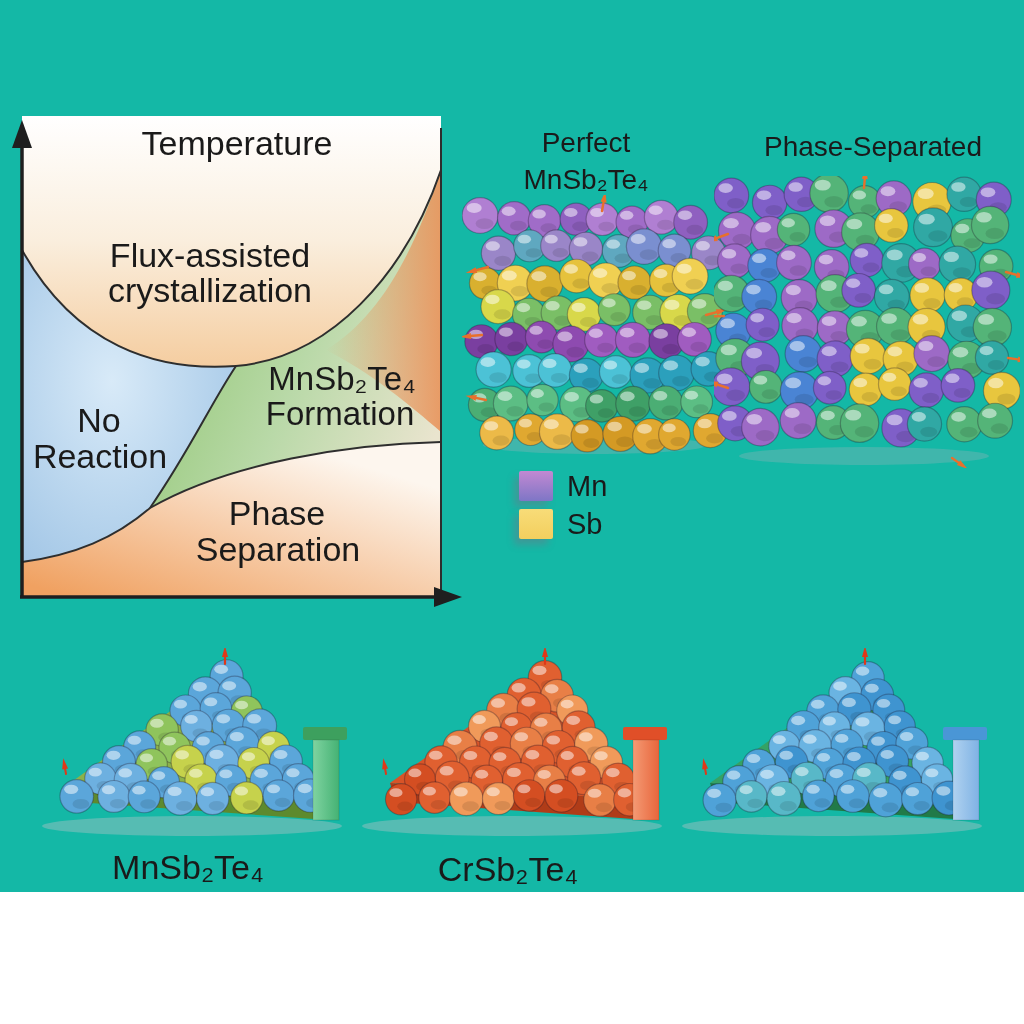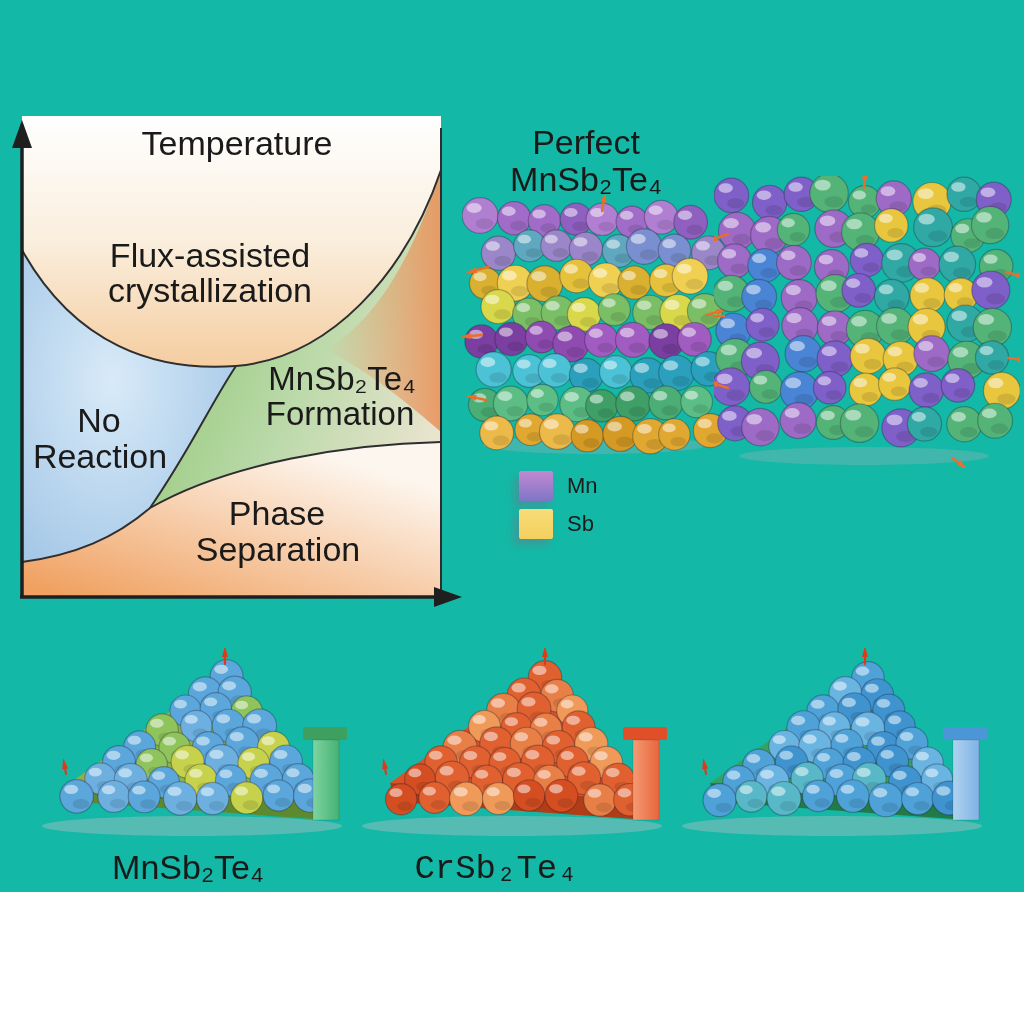--- a/index.html
+++ b/index.html
@@ -2,25 +2,25 @@
 <html><head>
 <meta charset="utf-8">
 <style>
   html,body{margin:0;padding:0;background:#ffffff;}
   #figure{
     position:relative;width:1024px;height:892px;background:#14b8a6;overflow:hidden;
     font-family:"Liberation Sans","DejaVu Sans",sans-serif;color:#1a1a1a;
   }
   .abs{position:absolute;}
   svg text{font-family:"Liberation Sans","DejaVu Sans",sans-serif;}
-  .panel-title{position:absolute;text-align:center;font-size:34px;line-height:37px;color:#1a1a1a;}
+  .panel-title{position:absolute;text-align:center;font-size:28px;line-height:37px;color:#1a1a1a;}
   .legend{position:absolute;display:flex;flex-direction:column;gap:6px;}
   .legend-row{display:flex;align-items:center;gap:14px;height:32px;}
   .legend-swatch{width:34px;height:30px;border-radius:2px;box-shadow:-5px 6px 7px rgba(110,118,135,.45);}
-  .legend-label{font-size:22px;color:#1a1a1a;white-space:nowrap;}
+  .legend-label{font-size:29px;color:#1a1a1a;white-space:nowrap;}
   .flake-label{position:absolute;width:300px;text-align:center;font-size:34px;color:#1a1a1a;}
 </style>
 </head>
 <body>
 
 <div id="figure">
 
   <svg class="abs" style="left:0;top:100px;" width="512" height="530" viewBox="0 0 512 530">
     <defs>
       <linearGradient id="gFlux" x1="0" y1="0" x2="0" y2="1">
@@ -71,20 +71,21 @@
     <text x="99" y="332" font-size="34" text-anchor="middle" fill="#1a1a1a">No</text>
     <text x="100" y="368" font-size="34" text-anchor="middle" fill="#1a1a1a">Reaction</text>
     <text x="277" y="425" font-size="34" text-anchor="middle" fill="#1a1a1a">Phase</text>
     <text x="278" y="461" font-size="34" text-anchor="middle" fill="#1a1a1a">Separation</text>
   </svg>
 
   <div class="panel-title" style="left:466px;top:124px;width:240px;">
     <div>Perfect</div>
     <div>MnSb₂Te₄</div>
   </div>
+  <div class="panel-title" style="left:740px;top:128px;width:266px;">Phase-Separated</div>
 
   <svg id="crystal-perfect" class="abs" style="left:462px;top:195px;" width="266" height="262" viewBox="0 0 266 262">
       <ellipse cx="133" cy="250" rx="112" ry="9" fill="#aab2bb" opacity="0.3"></ellipse>
       <circle cx="18.09363802522421" cy="20.495666060596704" r="17.942269081948325" fill="#b07fd2" stroke="rgba(30,20,40,0.30)" stroke-width="1.2"></circle>
       <ellipse cx="12.172689228181262" cy="12.959913046178407" rx="7.5357530144182965" ry="5.023835342945532" fill="#ffffff" opacity="0.5"></ellipse>
       <ellipse cx="22.57920529571129" cy="28.569687147473452" rx="8.971134540974163" ry="5.382680724584497" fill="#000000" opacity="0.1"></ellipse>
       <circle cx="52.17156214825809" cy="23.244173504412174" r="16.665581581299193" fill="#a06cc8" stroke="rgba(30,20,40,0.30)" stroke-width="1.2"></circle>
       <ellipse cx="46.67192022642936" cy="16.244629240266512" rx="6.999544264145661" ry="4.666362842763775" fill="#ffffff" opacity="0.5"></ellipse>
       <ellipse cx="56.33795754358289" cy="30.743685215996813" rx="8.332790790649597" ry="4.999674474389757" fill="#000000" opacity="0.1"></ellipse>
       <circle cx="82.42660483159125" cy="25.83857671916485" r="16.14453890256118" fill="#a06cc8" stroke="rgba(30,20,40,0.30)" stroke-width="1.2"></circle>
@@ -899,15 +900,15 @@
         <linearGradient id="barGrad2" x1="0" y1="0" x2="1" y2="0">
           <stop offset="0" stop-color="#b0d2f0"></stop>
           <stop offset="1" stop-color="#7fb2e4"></stop>
         </linearGradient>
       </defs>
       <rect x="283" y="79" width="44" height="13" rx="2" fill="#4a96d6"></rect>
       <rect x="293" y="92" width="26" height="80" fill="url(#barGrad2)" stroke="rgba(0,0,0,0.12)" stroke-width="1"></rect>
     </svg>
 
   <div class="flake-label" style="left:38px;top:848px;">MnSb₂Te₄</div>
-  <div class="flake-label" style="left:346px;top:850px;font-family:Liberation Mono, monospace;">CrSb₂Te₄</div>
+  <div class="flake-label" style="left:358px;top:850px;">CrSb₂Te₄</div>
 
 </div>
 
 </body></html>

